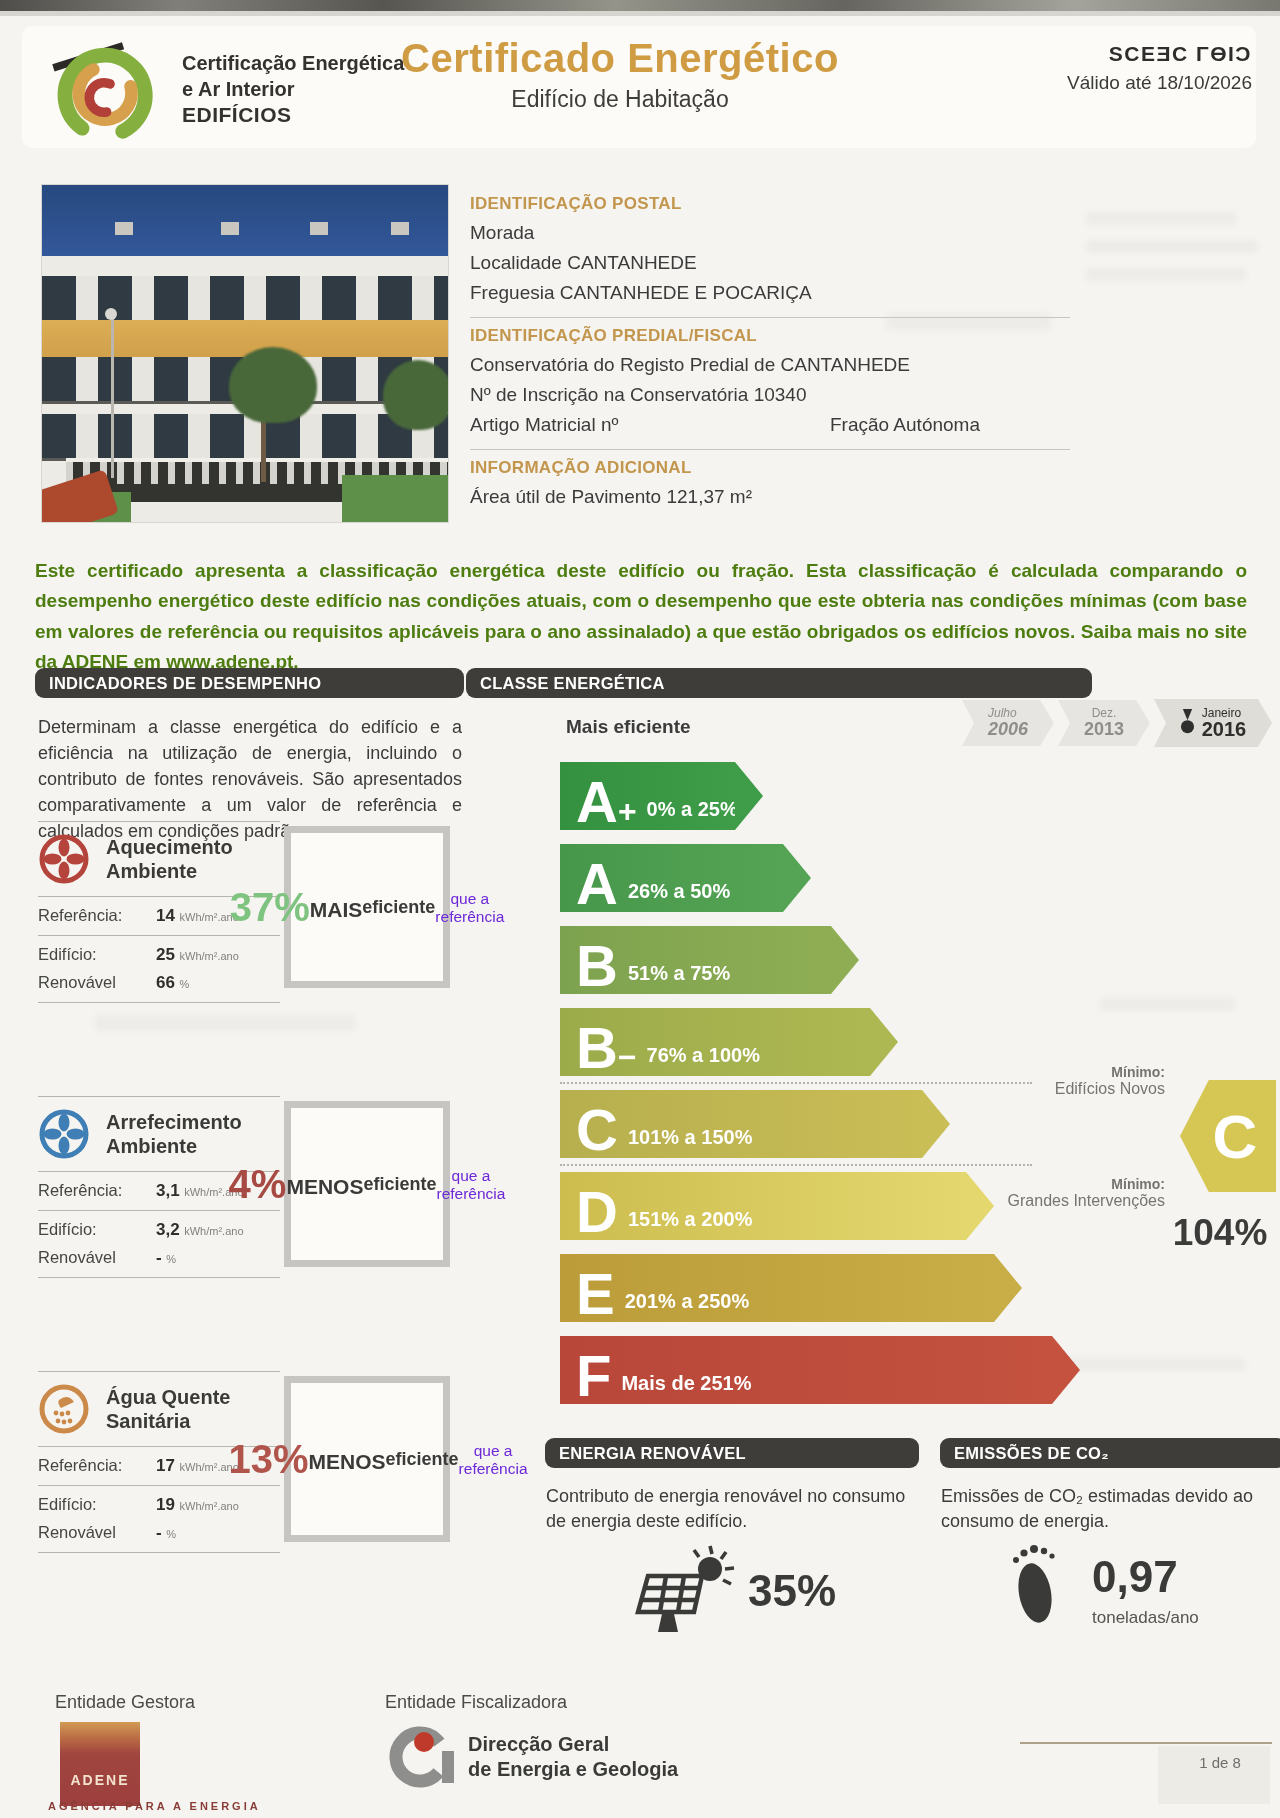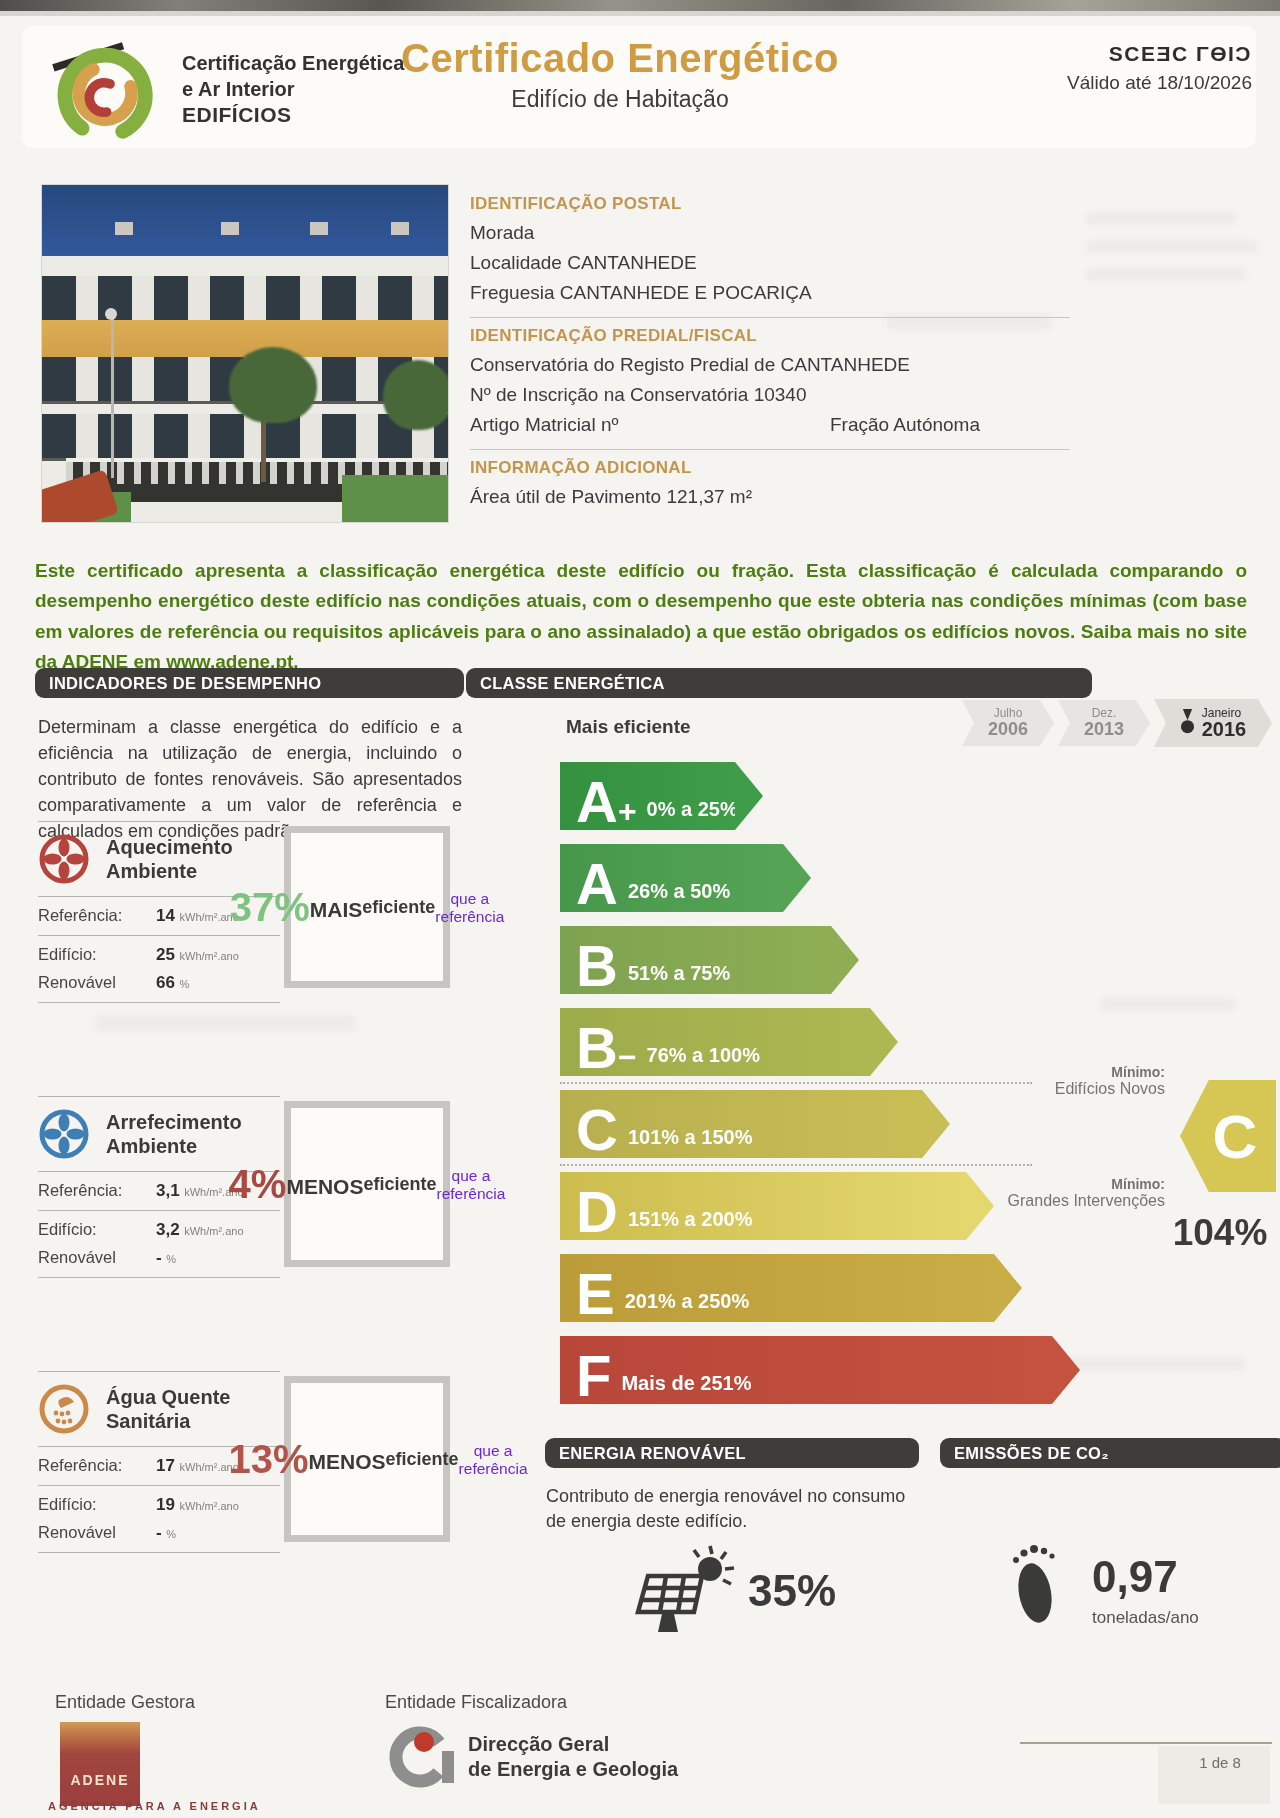--- a/index.html
+++ b/index.html
@@ -334,21 +334,21 @@
       <div class="pct" style="color: rgb(176, 84, 76); margin-left: 22px;">13%</div>
       <div class="dir">MENOS</div>
       <div class="eff">eficiente</div>
       <div class="cmp">que a referência</div>
     </div>
   </div>
 
   <div class="more-eff">Mais eficiente</div>
 
   <div class="tl-chip" style="left:962px;width:92px;">
-    <div style="text-align:center;">
+    <div style="font-style:italic;">
       <div class="t1">Julho</div>
       <div class="t2">2006</div>
     </div>
   </div>
   <div class="tl-chip" style="left:1058px;width:92px;">
     <div style="text-align:center;">
       <div class="t1">Dez.</div>
       <div class="t2">2013</div>
     </div>
   </div>
@@ -454,20 +454,21 @@
       <path d="M20 34 L74 34 L66 70 L10 70 Z"></path>
       <line x1="38" y1="34" x2="32" y2="70"></line>
         <line x1="56" y1="34" x2="50" y2="70"></line>
       <line x1="17" y1="46" x2="71" y2="46"></line>
         <line x1="14" y1="58" x2="68" y2="58"></line>
     </g>
     <path d="M34 72 L46 72 L50 90 L30 90 Z" fill="#3a3a38"></path>
   </svg>
   <div class="big-val" style="left:748px;top:1566px;">35%</div>
 
+  <div class="co2-desc">Emissões de CO₂ estimadas devido ao consumo de energia.</div>
   <svg class="abs" style="left:1002px;top:1538px;" width="66" height="96" viewBox="0 0 66 96">
     <g fill="#3a3a38">
       <circle cx="14" cy="22" r="3"></circle>
         <circle cx="22" cy="15" r="3.6"></circle>
       <circle cx="32" cy="11" r="4"></circle>
         <circle cx="42" cy="13" r="3.2"></circle>
         <circle cx="50" cy="18" r="2.6"></circle>
       <ellipse cx="33" cy="55" rx="16" ry="30" transform="rotate(-10 33 55)"></ellipse>
     </g>
   </svg>

